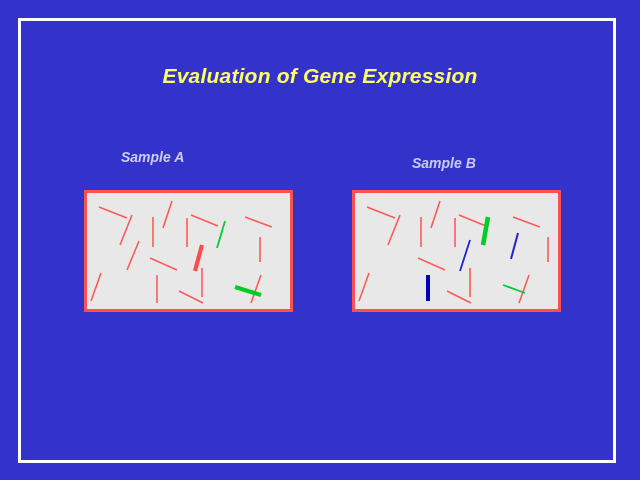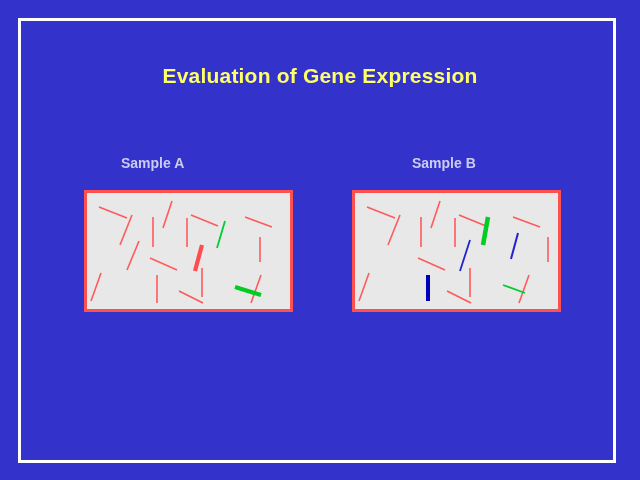--- a/index.html
+++ b/index.html
@@ -11,20 +11,21 @@
     height: 480px;
     background: #3333cc;
     font-family: "Liberation Sans", sans-serif;
     overflow: hidden;
   }
   #slide {
     position: relative;
     width: 640px;
     height: 404px;
     background: #3333cc;
+    font-style: italic;
   }
   #outer-frame {
     position: absolute;
     left: 18px;
     top: 18px;
     width: 598px;
     height: 445px;
     border: 3px solid #ffffff;
     box-sizing: border-box;
     pointer-events: none;
@@ -42,21 +43,21 @@
     font-family: "Liberation Sans", sans-serif;
   }
   .panel-label {
     position: absolute;
     color: #ccccee;
     font-size: 14px;
     font-weight: bold;
     font-family: "Liberation Sans", sans-serif;
     white-space: nowrap;
   }
-  #label-a { left: 121px; top: 155px; }
+  #label-a { left: 121px; top: 149px; }
   #label-b { left: 412px; top: 155px; }
 
   .gel-panel {
     position: absolute;
     background: #e8e8e8;
     border: 3px solid #ff5050;
     box-sizing: border-box;
     overflow: hidden;
   }
   #panel-a {

